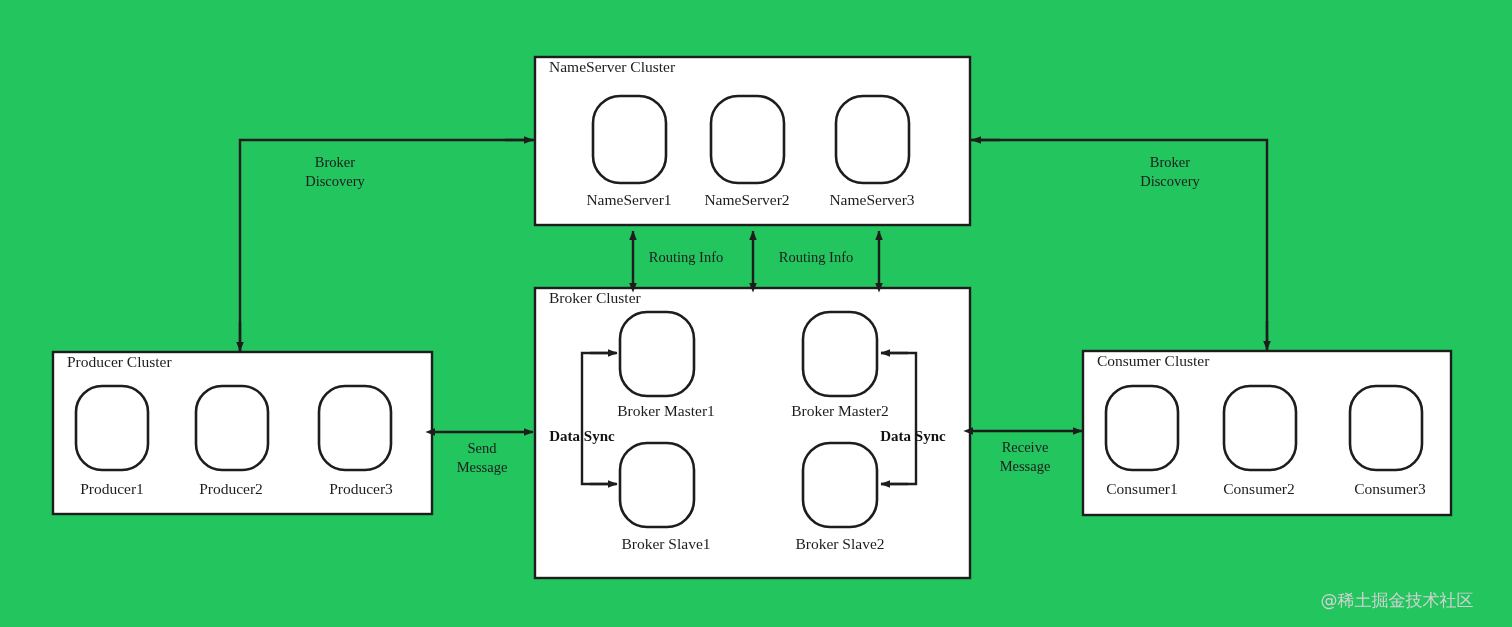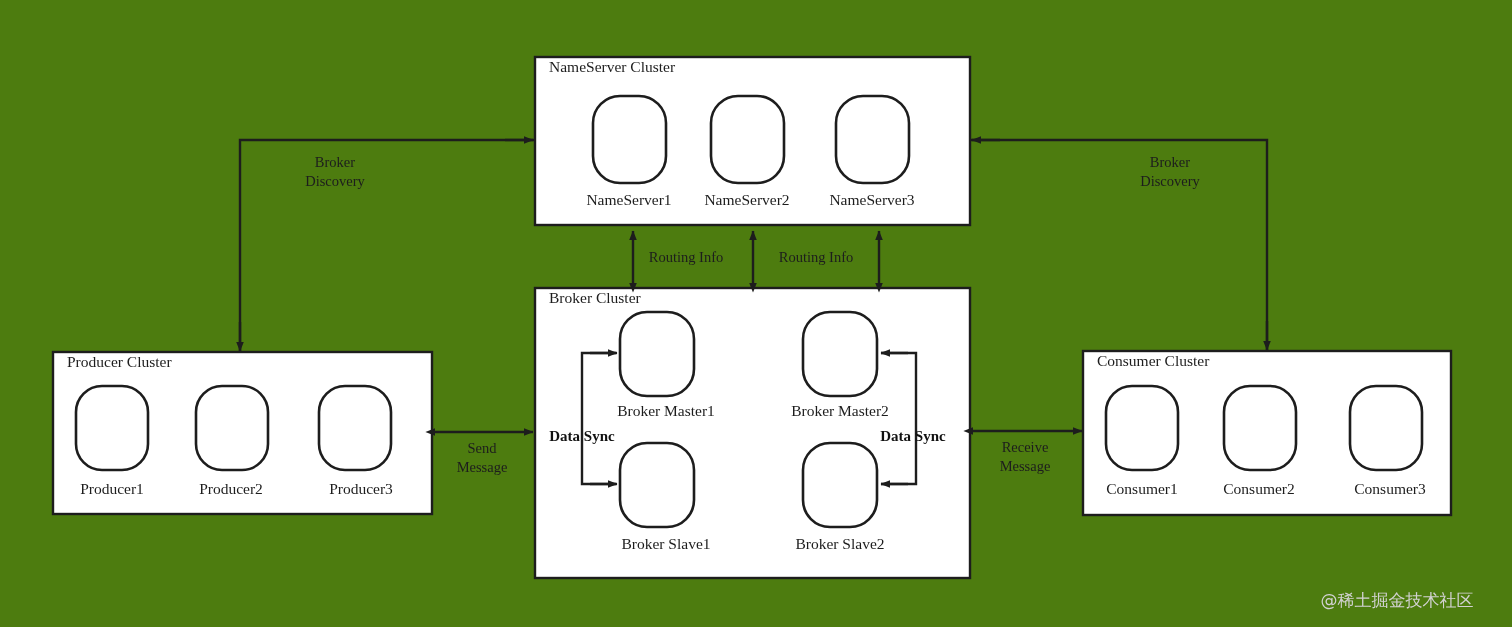--- a/index.html
+++ b/index.html
@@ -4,21 +4,21 @@
 <style>
   html, body {
     margin: 0;
     padding: 0;
     background: #ffffff;
   }
   #stage {
     position: relative;
     width: 1512px;
     height: 627px;
-    background: #4d7c0f;
+    background: #22c55e;
     overflow: hidden;
     font-family: "Liberation Serif", "DejaVu Serif", serif;
   }
   svg#diagram {
     position: absolute;
     left: 0;
     top: 0;
     width: 1512px;
     height: 627px;
   }

